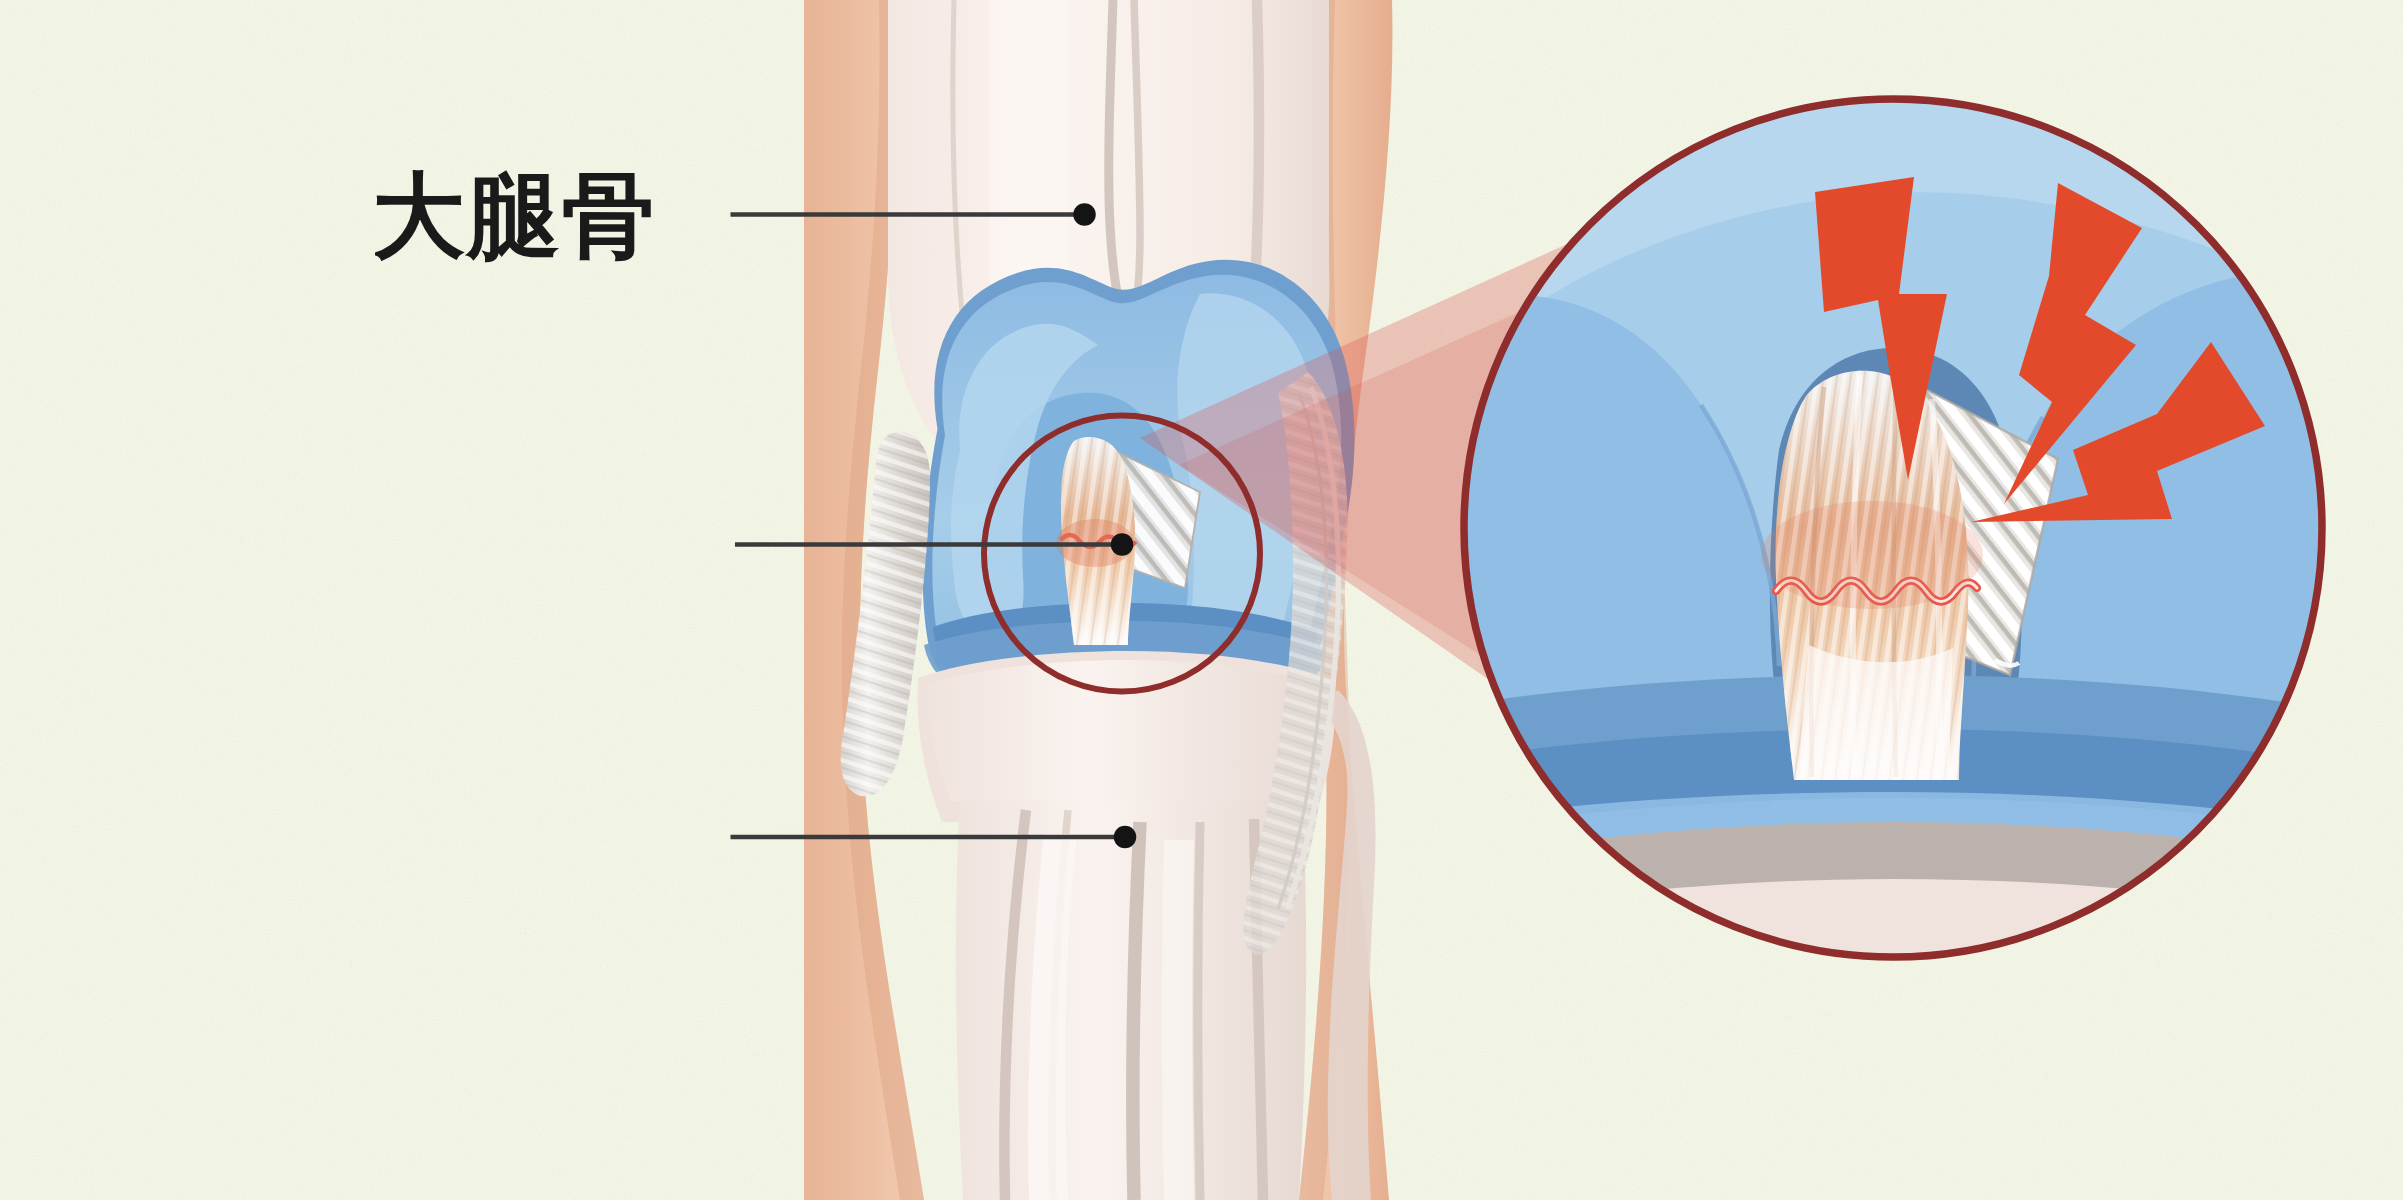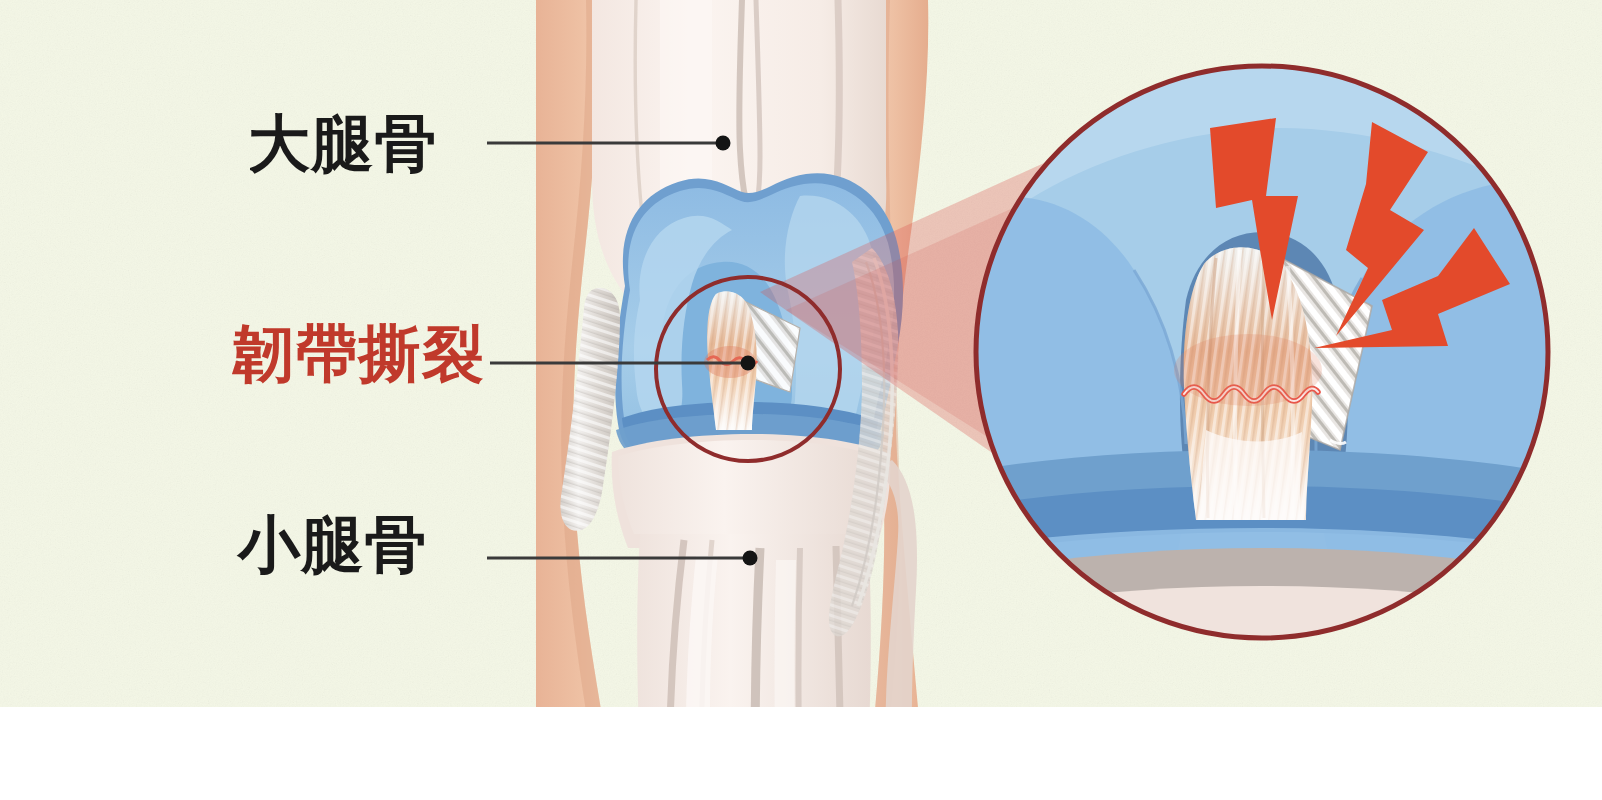--- a/index.html
+++ b/index.html
@@ -7,21 +7,21 @@
     margin: 0;
     padding: 0;
     background: #ffffff;
   }
   body {
     font-family: "DejaVu Sans", "Liberation Sans", sans-serif;
   }
   #stage {
     position: relative;
     width: 1602px;
-    height: 707px;
+    height: 800px;
     overflow: hidden;
     background: #f4f7e6;
   }
   #stage svg.layer {
     position: absolute;
     top: 0;
     left: 0;
     width: 1602px;
     height: 800px;
     display: block;
@@ -419,18 +419,16 @@
     </g>
     <g>
       <line x1="487" y1="558" x2="750" y2="558" stroke="#3a3a3a" stroke-width="3"></line>
       <circle cx="750" cy="558" r="7.5" fill="#141414"></circle>
     </g>
   </svg>
 
   <div class="label-text label-black" style="left:248px; top:107px; font-size:62px;">大腿骨</div>
 
   <div class="label-text label-red" style="left:232px; top:317px; font-size:62px; text-align:left;">
-    <div>韌帶撕裂</div>
   </div>
 
-  <div class="label-text label-black" style="left:238px; top:508px; font-size:62px;">小腿骨</div>
 
 </div>
 
 </body></html>

